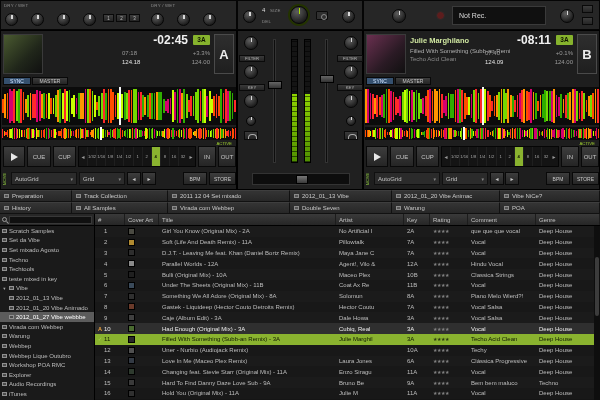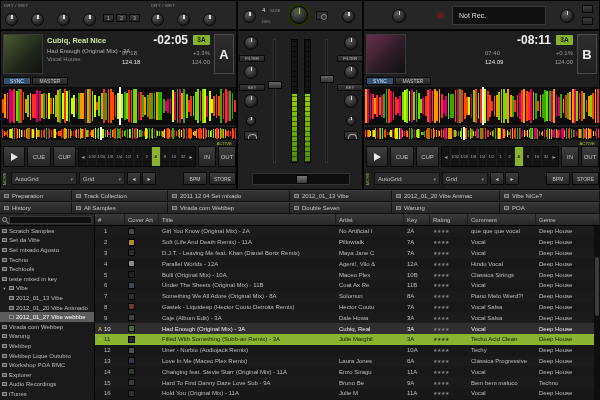--- a/index.html
+++ b/index.html
@@ -138,26 +138,21 @@
     <div class="knob" style="left:28px;top:8px;width:14px;height:14px"></div>
     <div id="recDot"></div>
     <div id="recDisplay">Not Rec.</div>
     <div class="knob" style="left:196px;top:8px;width:14px;height:14px"></div>
     <div class="sq" style="left:218px;top:4px"></div>
     <div class="sq" style="left:218px;top:16px"></div>
   </div>
 
   <div class="deck" id="deckA" style="left:0">
     <div class="cover coverA"></div>
-    <div class="meta">
-      <div class="t1">Cubiq, Real Nice</div>
-      <div class="t2">Had Enough (Original Mix) - 3A</div>
-      <div class="t2 dim">Vocal House</div>
-    </div>
-    <div class="time">-02:05</div>
+    <div class="time">-02:45</div>
     <div class="keybox">3A</div>
     <div class="nline n1">
       <span>07:18</span>
       <span>+3.3%</span>
     </div>
     <div class="nline n2">
       <span class="w">124.18</span>
       <span>124.00</span>
     </div>
     <div class="dletter">A</div>
@@ -473,20 +468,25 @@
       </div>
     <div class="meter" id="meterA"></div>
     <div class="meter" id="meterB"></div>
     <div id="xfader">
         <div class="handle"></div>
       </div>
   </div>
 
   <div class="deck" id="deckB" style="left:363px">
     <div class="cover coverB"></div>
+    <div class="meta">
+      <div class="t1">Julie Marghilano</div>
+      <div class="t2">Filled With Something (Subb-an Remix) - 3A</div>
+      <div class="t2 dim">Techo Acid Clean</div>
+    </div>
     <div class="time">-08:11</div>
     <div class="keybox">3A</div>
     <div class="nline n1">
       <span>07:40</span>
       <span>+0.1%</span>
     </div>
     <div class="nline n2">
       <span class="w">124.09</span>
       <span>124.00</span>
     </div>

